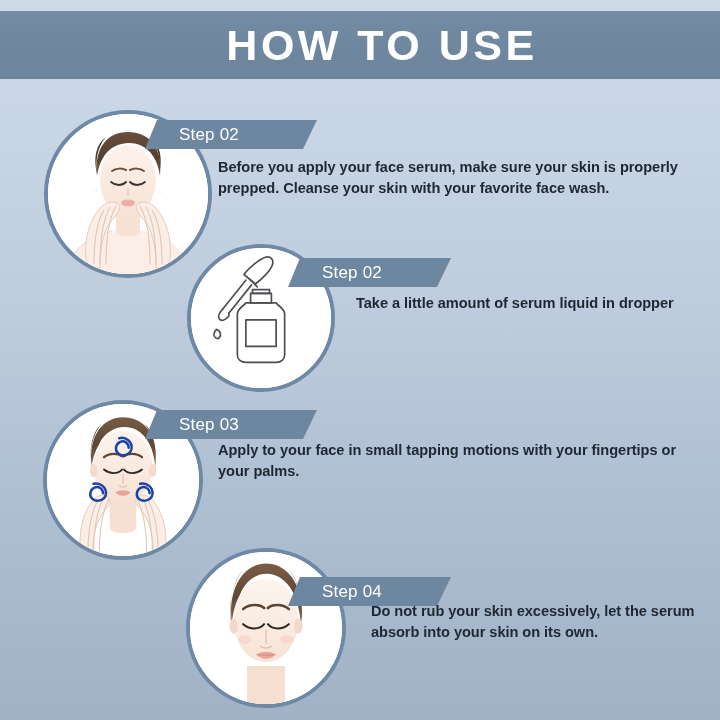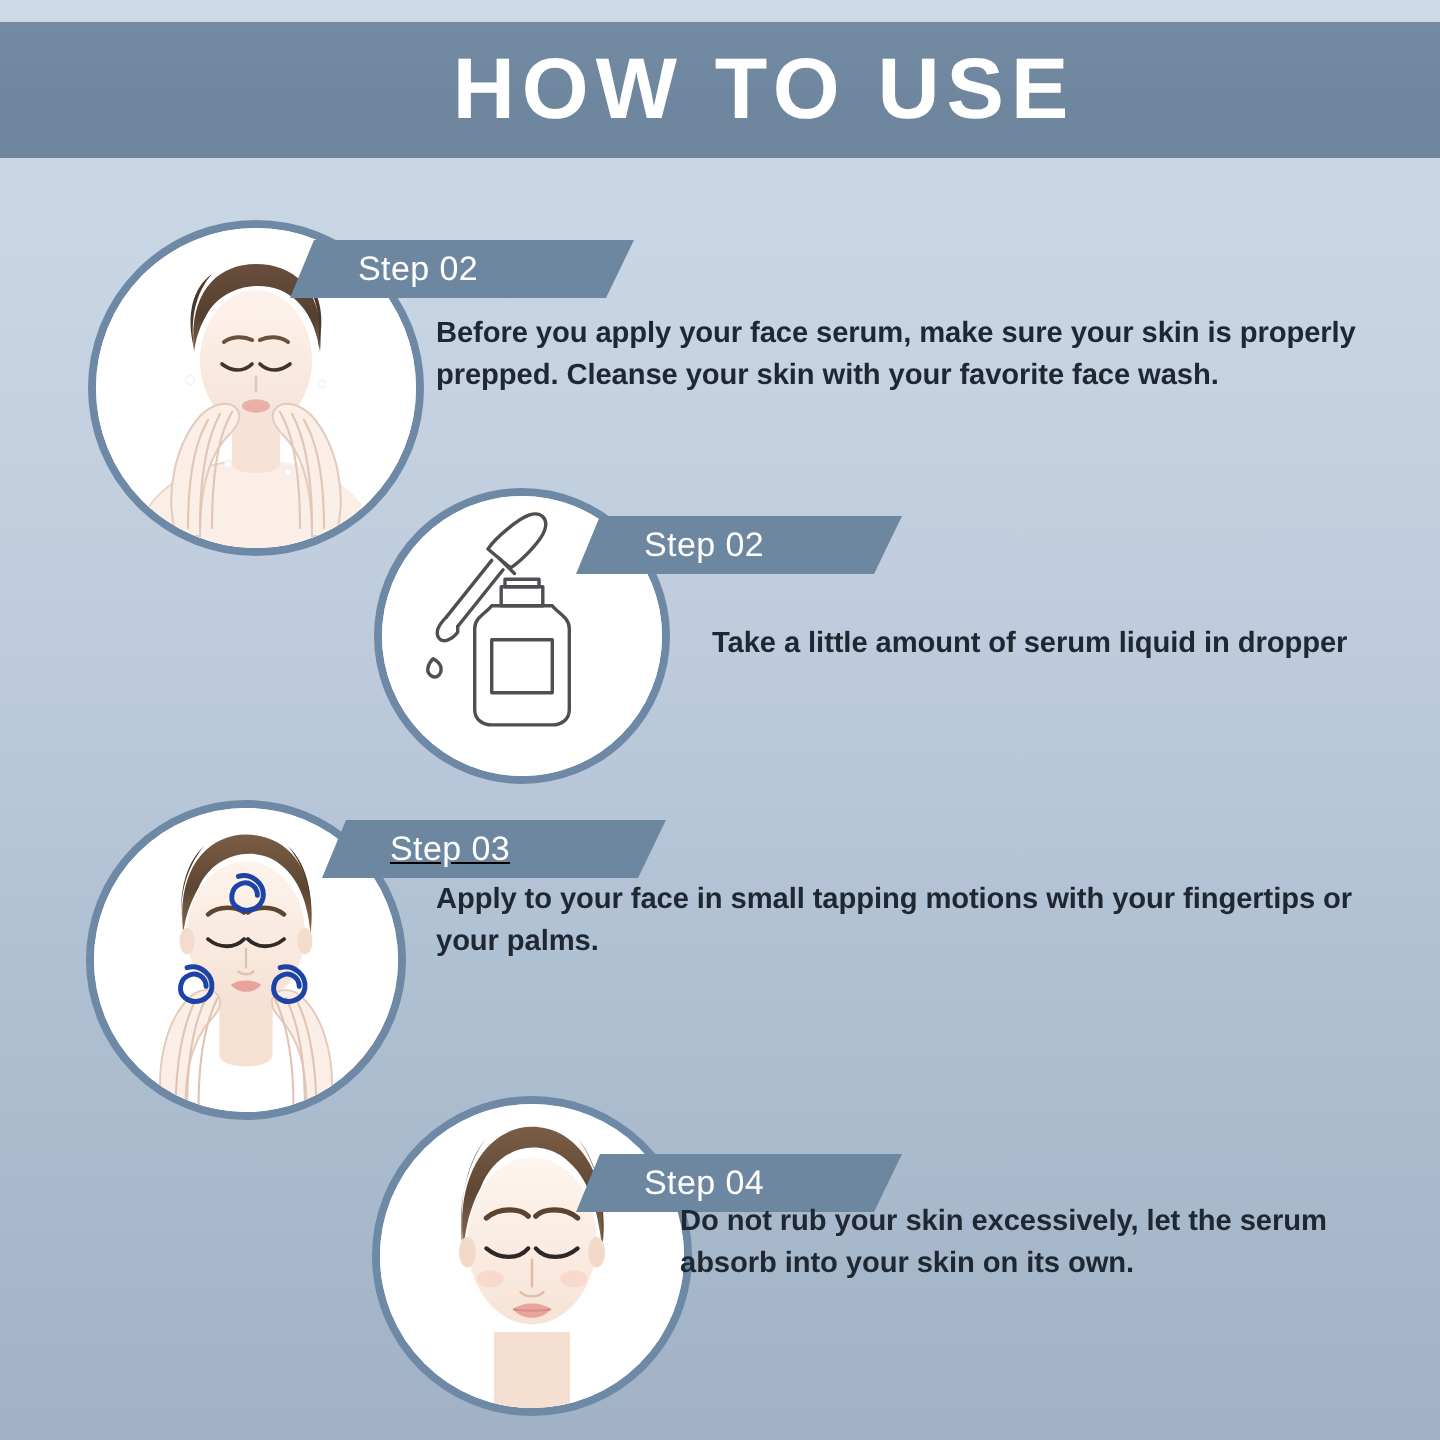--- a/index.html
+++ b/index.html
@@ -54,31 +54,31 @@
   }
 
   
   #step-1 .circle { left:44px; top:110px; width:168px; height:168px; }
   #step-1 .banner { left:145px; top:120px; width:172px; }
   #step-1 .body-text { left:218px; top:157px; width:500px; }
 
   
   #step-2 .circle { left:187px; top:244px; width:148px; height:148px; }
   #step-2 .banner { left:288px; top:258px; width:163px; }
-  #step-2 .body-text { left:356px; top:312px; width:360px; }
+  #step-2 .body-text { left:356px; top:293px; width:360px; }
 
   
   #step-3 .circle { left:43px; top:400px; width:160px; height:160px; }
-  #step-3 .banner { left:161px; top:410px; width:172px;text-decoration:underline; }
+  #step-3 .banner { left:145px; top:410px; width:172px; }
   #step-3 .body-text { left:218px; top:440px; width:480px; }
 
   
   #step-4 .circle { left:186px; top:548px; width:160px; height:160px; }
   #step-4 .banner { left:288px; top:577px; width:163px; }
-  #step-4 .body-text { left:340px; top:601px; width:340px; }
+  #step-4 .body-text { left:371px; top:601px; width:340px; }
 </style>
 </head>
 <body>
 
 <div id="header-top-strip"></div>
 
 <div id="header-band">
   <div id="page-title">HOW TO USE</div>
 </div>
 

